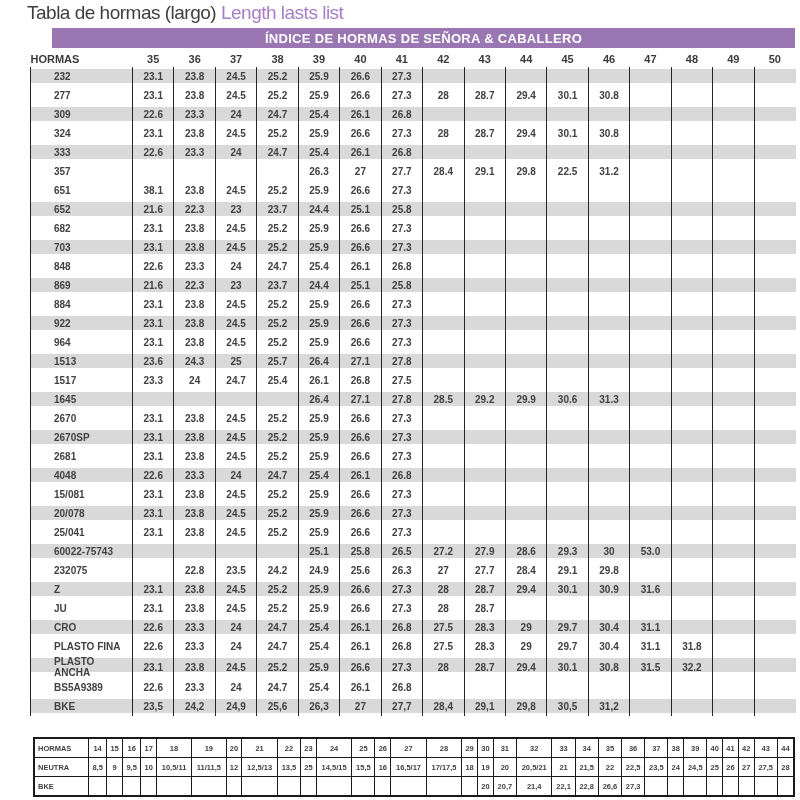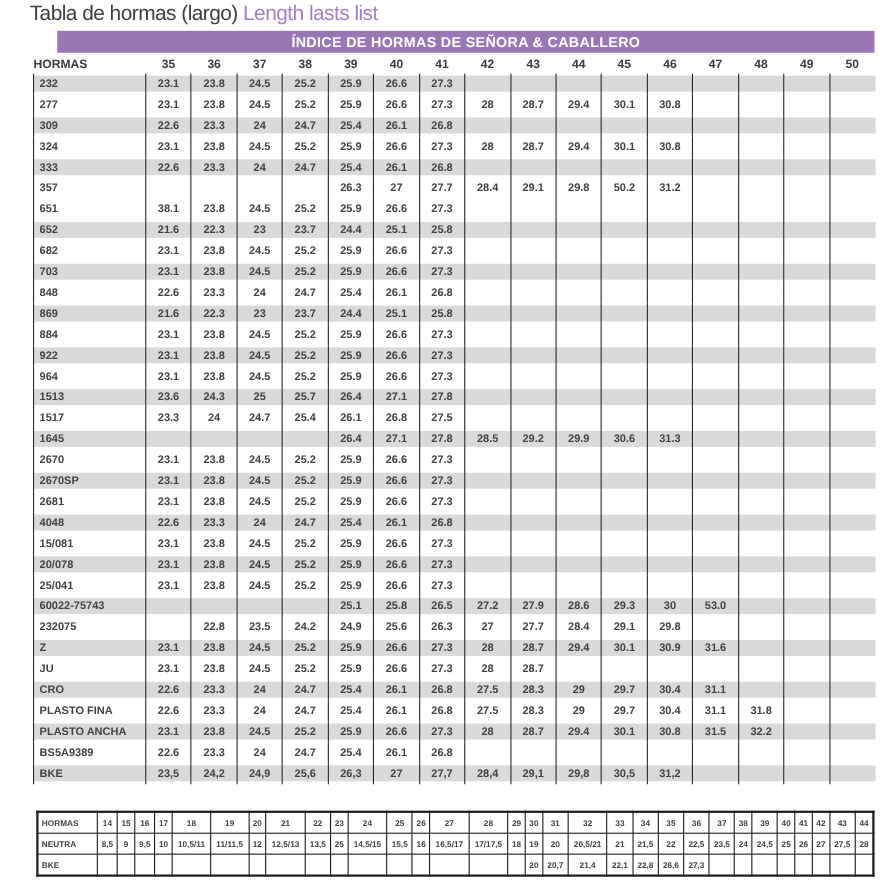--- a/index.html
+++ b/index.html
@@ -17,21 +17,21 @@
           color:#fff;font-weight:bold;font-size:13px;letter-spacing:0.3px;text-align:center;}
 
   
   table{border-collapse:collapse;}
   #main-table{position:absolute;left:30px;top:50px;width:765px;table-layout:fixed;}
   #main-table thead td{border:none;font-weight:bold;font-size:11px;color:#3a3a3a;
                        height:17px;text-align:center;padding:0;}
   #main-table thead td.lbl{text-align:left;padding-left:0;}
   #main-table tbody td{border-left:1px solid #262626;height:19px;padding:0;
                        font-size:10px;font-weight:bold;text-align:center;color:#414141;}
-  #main-table tbody td.lbl{text-align:left;padding-left:5px;}
+  #main-table tbody td.lbl{text-align:left;padding-left:23px;}
   #main-table tbody tr.stripe td{
       background:linear-gradient(to bottom,#fff 0,#fff 2px,#d9d9d9 2px,#d9d9d9 16px,#fff 16px,#fff 19px);}
 
   
   #bottom-table{position:absolute;left:33px;top:737px;width:762px;table-layout:auto;
                 border:2px solid #1a1a1a;}
   #bottom-table td{border:1px solid #1a1a1a;height:16px;padding:1px 2px;
                    font-size:7.5px;font-weight:bold;text-align:center;
                    white-space:nowrap;color:#414141;}
   #bottom-table td.lbl{text-align:left;padding-left:3px;width:48px;}
@@ -189,21 +189,21 @@
           <td></td>
           <td></td>
           <td></td>
           <td></td>
           <td>26.3</td>
           <td>27</td>
           <td>27.7</td>
           <td>28.4</td>
           <td>29.1</td>
           <td>29.8</td>
-          <td>50.2</td>
+          <td>22.5</td>
           <td>31.2</td>
           <td></td>
           <td></td>
           <td></td>
           <td></td>
         </tr>
         <tr>
           <td class="lbl">651</td>
           <td>38.1</td>
           <td>23.8</td>

